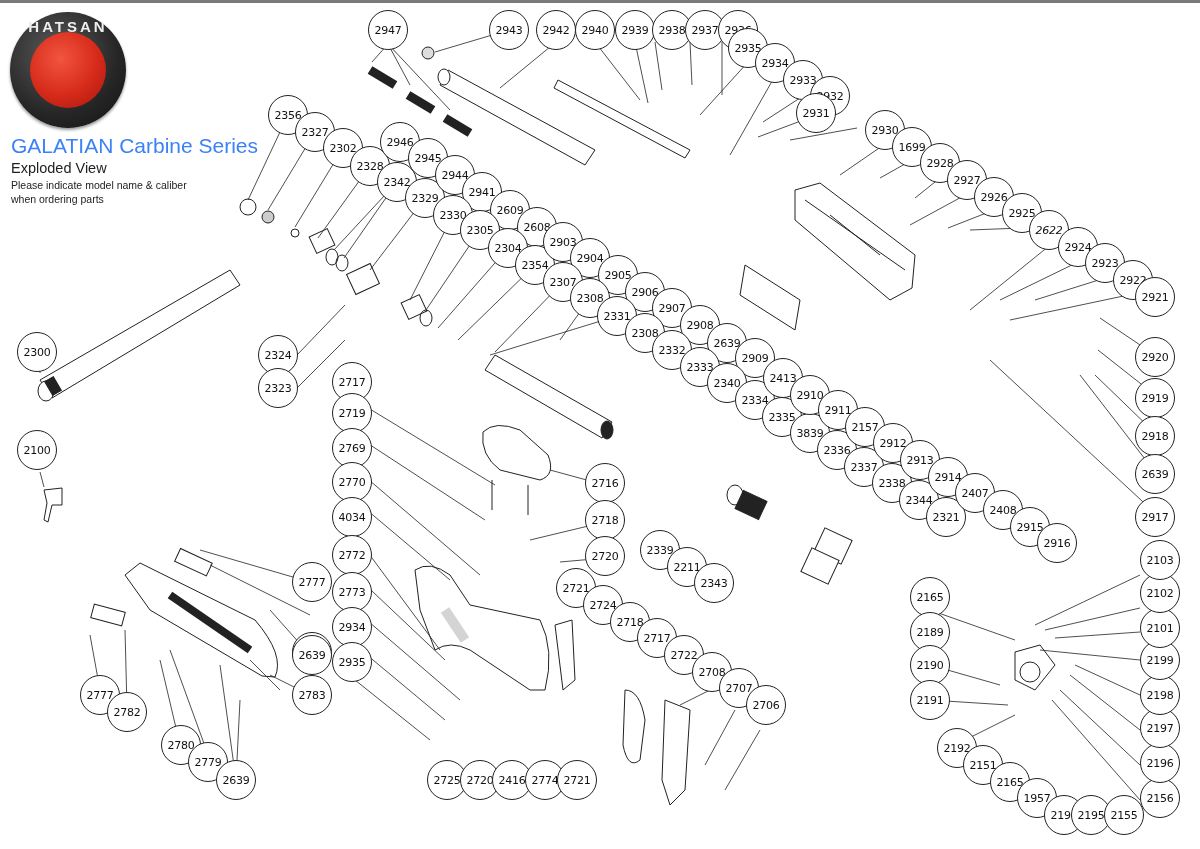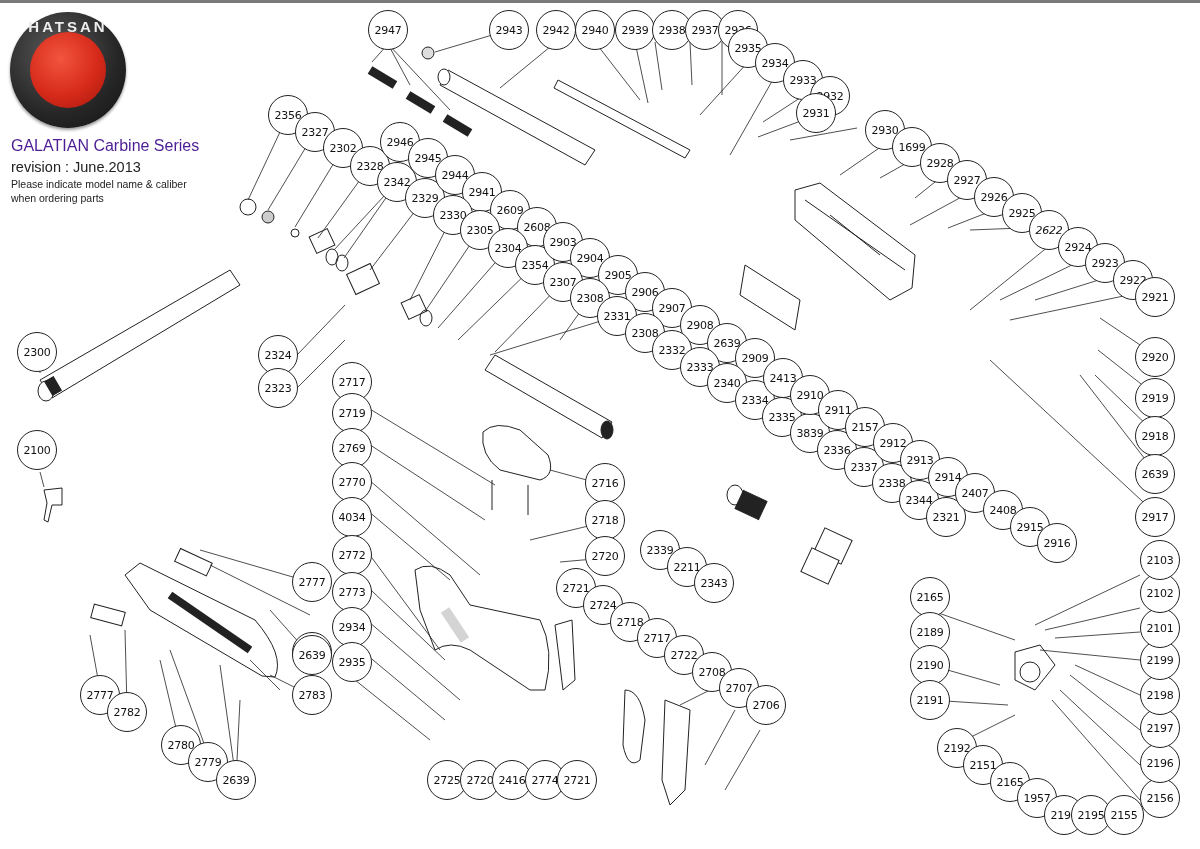--- a/index.html
+++ b/index.html
@@ -5,21 +5,21 @@
   html,body{margin:0;padding:0;background:#fff;}
   body{width:1200px;height:849px;position:relative;overflow:hidden;font-family:"Liberation Sans",sans-serif;color:#222;}
   .topbar{position:absolute;left:0;top:0;width:1200px;height:3px;background:#7a7a7a;}
   #art{position:absolute;left:0;top:0;}
   .logo{position:absolute;left:10px;top:12px;width:116px;height:116px;border-radius:50%;
     background:radial-gradient(circle at 40% 35%,#5a5a5a 0%,#262626 60%,#111 100%);box-shadow:0 2px 3px #999;}
   .logo-inner{position:absolute;left:20px;top:20px;width:76px;height:76px;border-radius:50%;
     background:radial-gradient(circle at 40% 35%,#f2553f 0%,#d62a1a 55%,#a5170c 100%);}
   .logo-text{position:absolute;left:0;top:6px;width:116px;text-align:center;color:#eee;font-size:15px;font-weight:bold;letter-spacing:3px;}
   .title-block{position:absolute;left:11px;top:134px;}
-  .t1{font-size:16px;color:#4c1d95;line-height:24px;}
+  .t1{font-size:21px;color:#3b82f6;line-height:24px;}
   .t2{font-size:14.5px;color:#222;line-height:20px;}
   .t3{font-size:14.5px;color:#222;line-height:19px;}
   .t4{font-size:10.5px;color:#222;line-height:14px;}
   .callout{position:absolute;width:40px;height:40px;margin-left:-20px;margin-top:-20px;border:1px solid #222;border-radius:50%;
     background:#fff;font-family:"DejaVu Sans",sans-serif;font-size:11px;line-height:40px;text-align:center;box-sizing:border-box;letter-spacing:-0.3px;color:#111;}
 </style>
 </head>
 <body>
 
 <div class="topbar"></div>
@@ -194,21 +194,21 @@
   </g>
 </svg>
 
 <div class="logo">
   <div class="logo-inner"></div>
   <div class="logo-text">HATSAN</div>
 </div>
 
 <div class="title-block">
   <div class="t1">GALATIAN Carbine Series</div>
-  <div class="t3">revision : June.2013</div>
+  <div class="t2">Exploded View</div>
   <div class="t4">Please indicate model name &amp; caliber</div>
   <div class="t4">when ordering parts</div>
 </div>
 
 <div id="callouts">
     <div class="callout" style="left: 388px; top: 30px;">2947</div>
     <div class="callout" style="left: 509px; top: 30px;">2943</div>
     <div class="callout" style="left: 556px; top: 30px;">2942</div>
     <div class="callout" style="left: 595px; top: 30px;">2940</div>
     <div class="callout" style="left: 635px; top: 30px;">2939</div>

